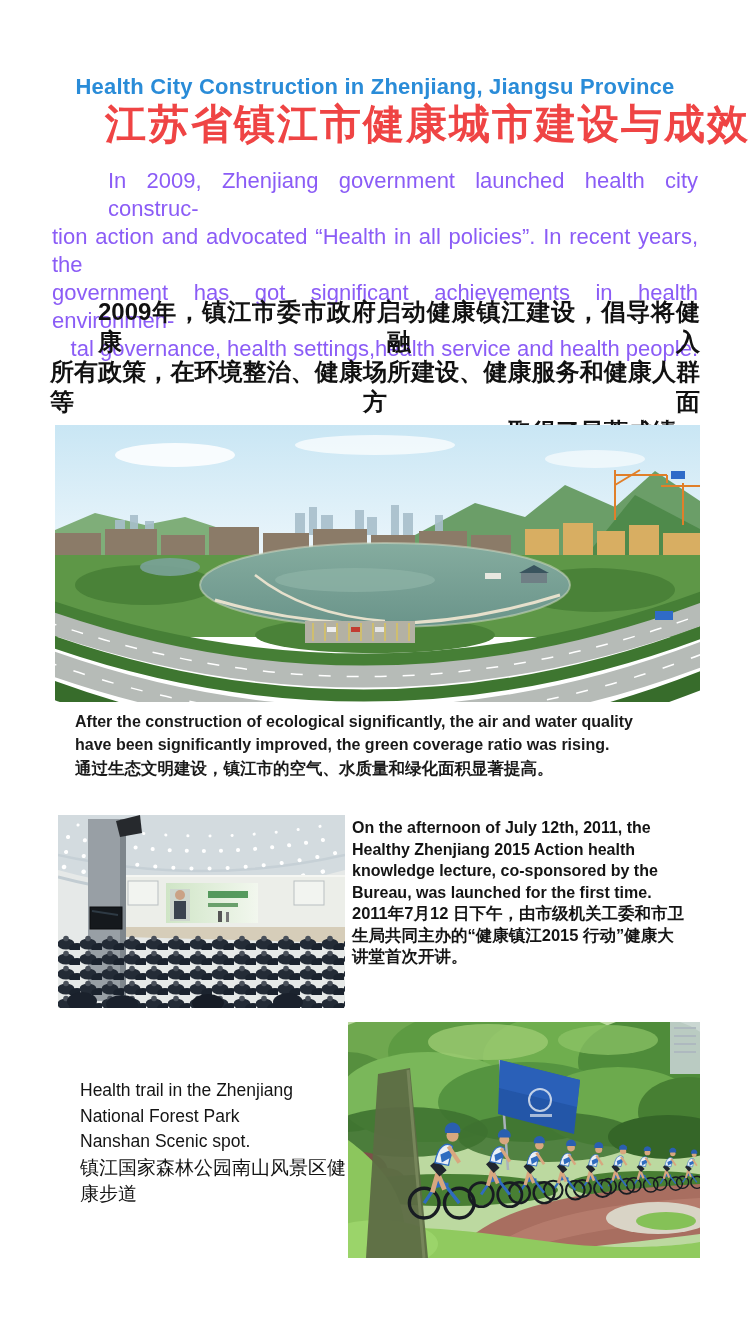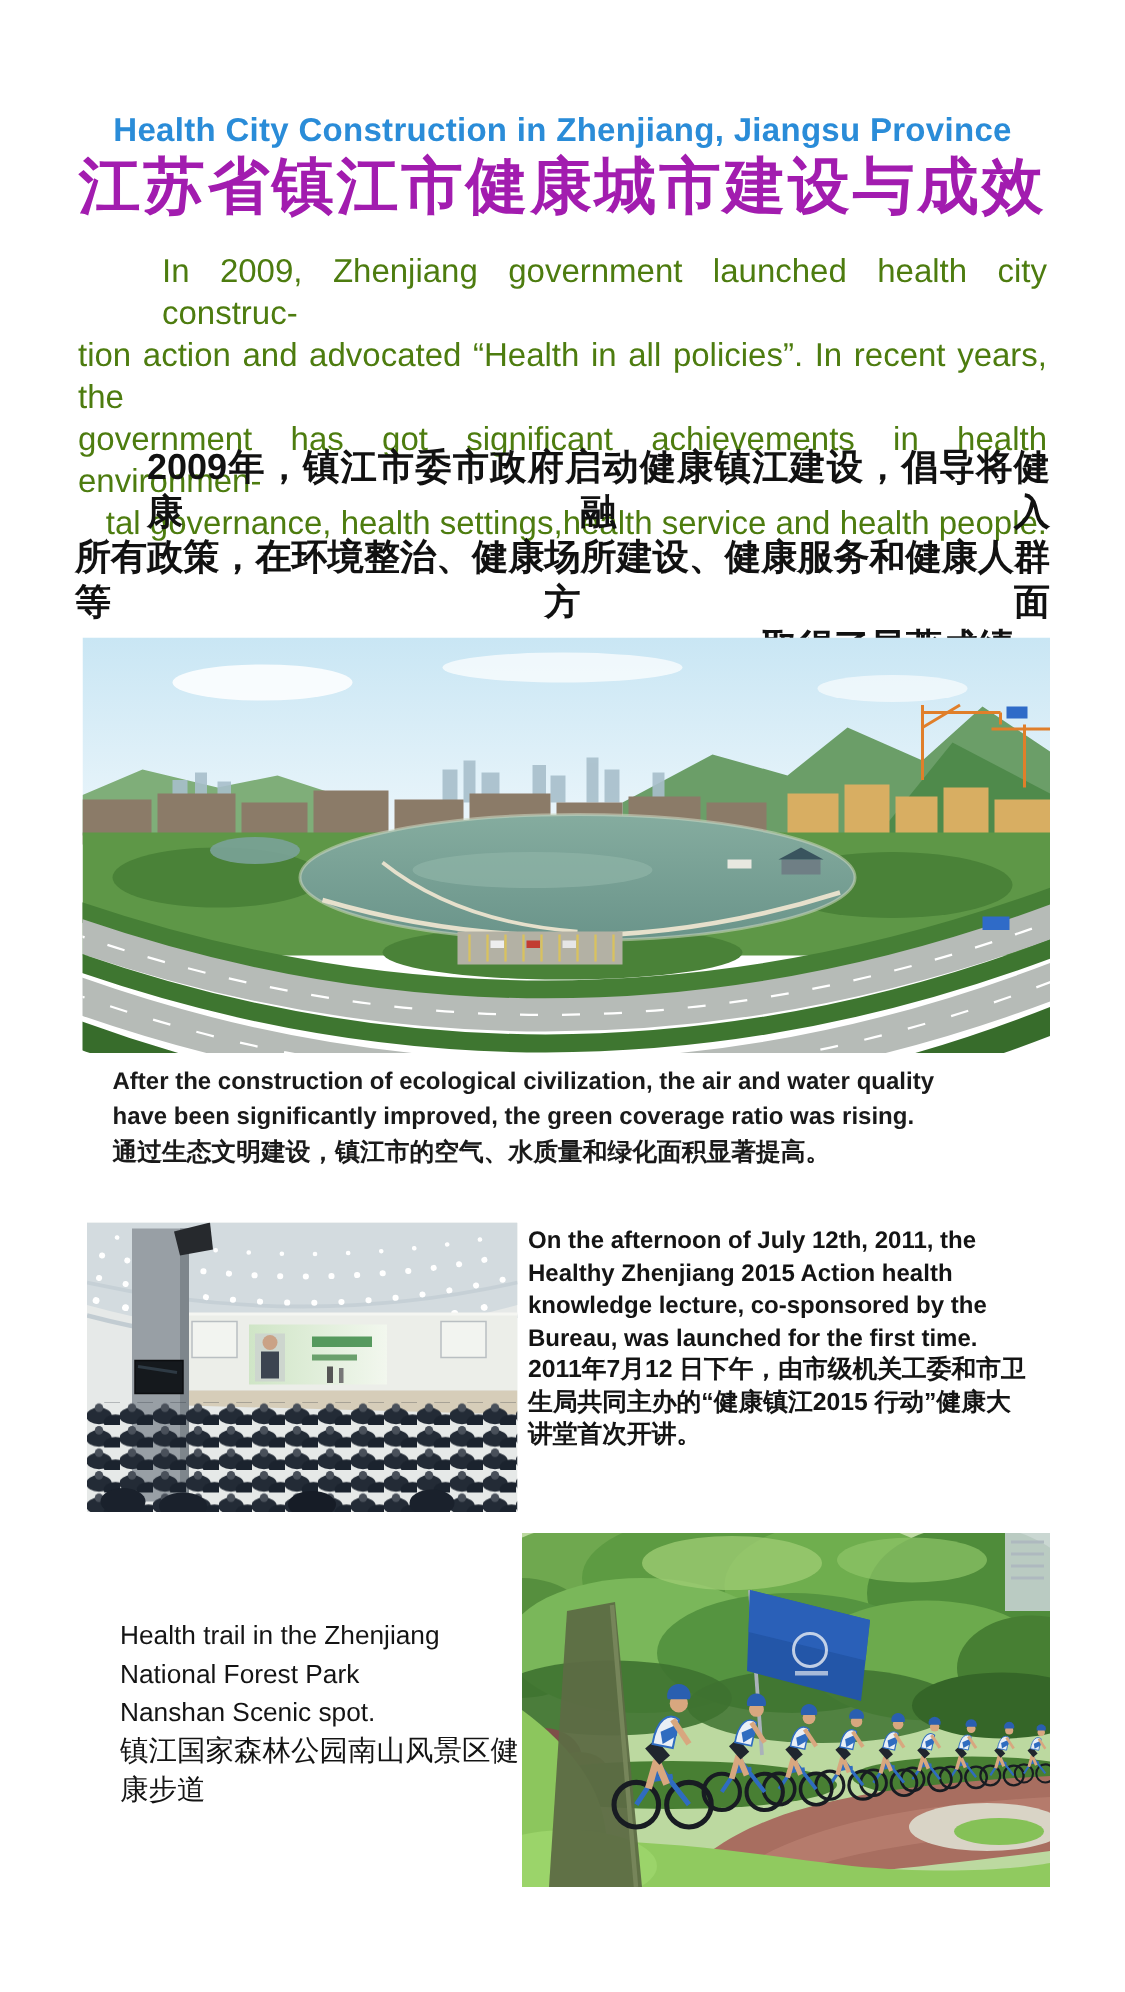--- a/index.html
+++ b/index.html
@@ -3,25 +3,25 @@
 <meta charset="utf-8">
 <style>
   html,body{margin:0;padding:0;background:#ffffff;}
   #page{position:relative;width:750px;height:1328px;background:#ffffff;overflow:hidden;
         font-family:"Liberation Sans",sans-serif;color:#1a1a1a;}
   .abs{position:absolute;}
 
   
   #title-en{top:74px;left:0;width:750px;text-align:center;
             font-size:22px;font-weight:bold;color:#2a8cd8;letter-spacing:0.2px;}
-  #title-zh{top:97px;left:0;width:750px;text-align:center;
-            font-size:41px;font-weight:bold;color:#a21caf;letter-spacing:2px;}
-
-  
-  #intro-en{top:167px;left:52px;width:646px;font-size:22px;line-height:28px;color:#4d7c0f;}
+  #title-zh{top:97px;left:0;width:750px;text-align:right;
+            font-size:41px;font-weight:bold;color:#ef4444;letter-spacing:2px;}
+
+  
+  #intro-en{top:167px;left:52px;width:646px;font-size:22px;line-height:28px;color:#8b5cf6;}
   #intro-zh{top:297px;left:50px;width:650px;font-size:24px;line-height:30px;font-weight:bold;color:#111;}
   .jline{text-align:justify;text-align-last:justify;}
   .lline{text-align:right;}
   .indent1{padding-left:56px;}
   .indent2{padding-left:48px;}
 
   
   #panorama-photo{top:425px;left:55px;width:645px;height:277px;}
   #lecture-photo{top:815px;left:58px;width:287px;height:193px;}
   #trail-photo{top:1022px;left:348px;width:352px;height:236px;}
@@ -141,21 +141,21 @@
     <path d="M-10,196 Q322,312 655,186" stroke="#ffffff" stroke-width="1.5" fill="none" stroke-dasharray="12 16"></path>
     <path d="M-10,214 Q322,332 655,204" stroke="#3e7630" stroke-width="12" fill="none"></path>
     <path d="M-10,236 Q322,356 655,226" stroke="#b6bbb7" stroke-width="24" fill="none"></path>
     <path d="M-10,236 Q322,356 655,226" stroke="#ffffff" stroke-width="1.5" fill="none" stroke-dasharray="12 18"></path>
     <path d="M-10,262 Q322,386 655,252" stroke="#376c2b" stroke-width="18" fill="none"></path>
     <rect x="600" y="186" width="18" height="9" fill="#2f6bc8"></rect>
     <rect x="616" y="46" width="14" height="8" fill="#2f6bc8"></rect>
   </svg>
 
   <div id="eco-caption" class="abs">
-    <div class="en">After the construction of ecological civilization, the air and water quality</div>
+    <div class="en">After the construction of ecological significantly, the air and water quality</div>
     <div class="en">have been significantly improved, the green coverage ratio was rising.</div>
     <div class="zh">通过生态文明建设，镇江市的空气、水质量和绿化面积显著提高。</div>
   </div>
 
   <svg id="lecture-photo" class="abs" viewBox="0 0 287 193" preserveAspectRatio="none" aria-hidden="true">
     <defs>
       <pattern id="seats" width="22" height="15" patternUnits="userSpaceOnUse">
         <ellipse cx="8" cy="9" rx="8.5" ry="5.5" fill="#232b36"></ellipse>
         <circle cx="8" cy="3.5" r="2.8" fill="#49505a"></circle>
         <ellipse cx="19" cy="13" rx="8" ry="5" fill="#1b232e"></ellipse>

